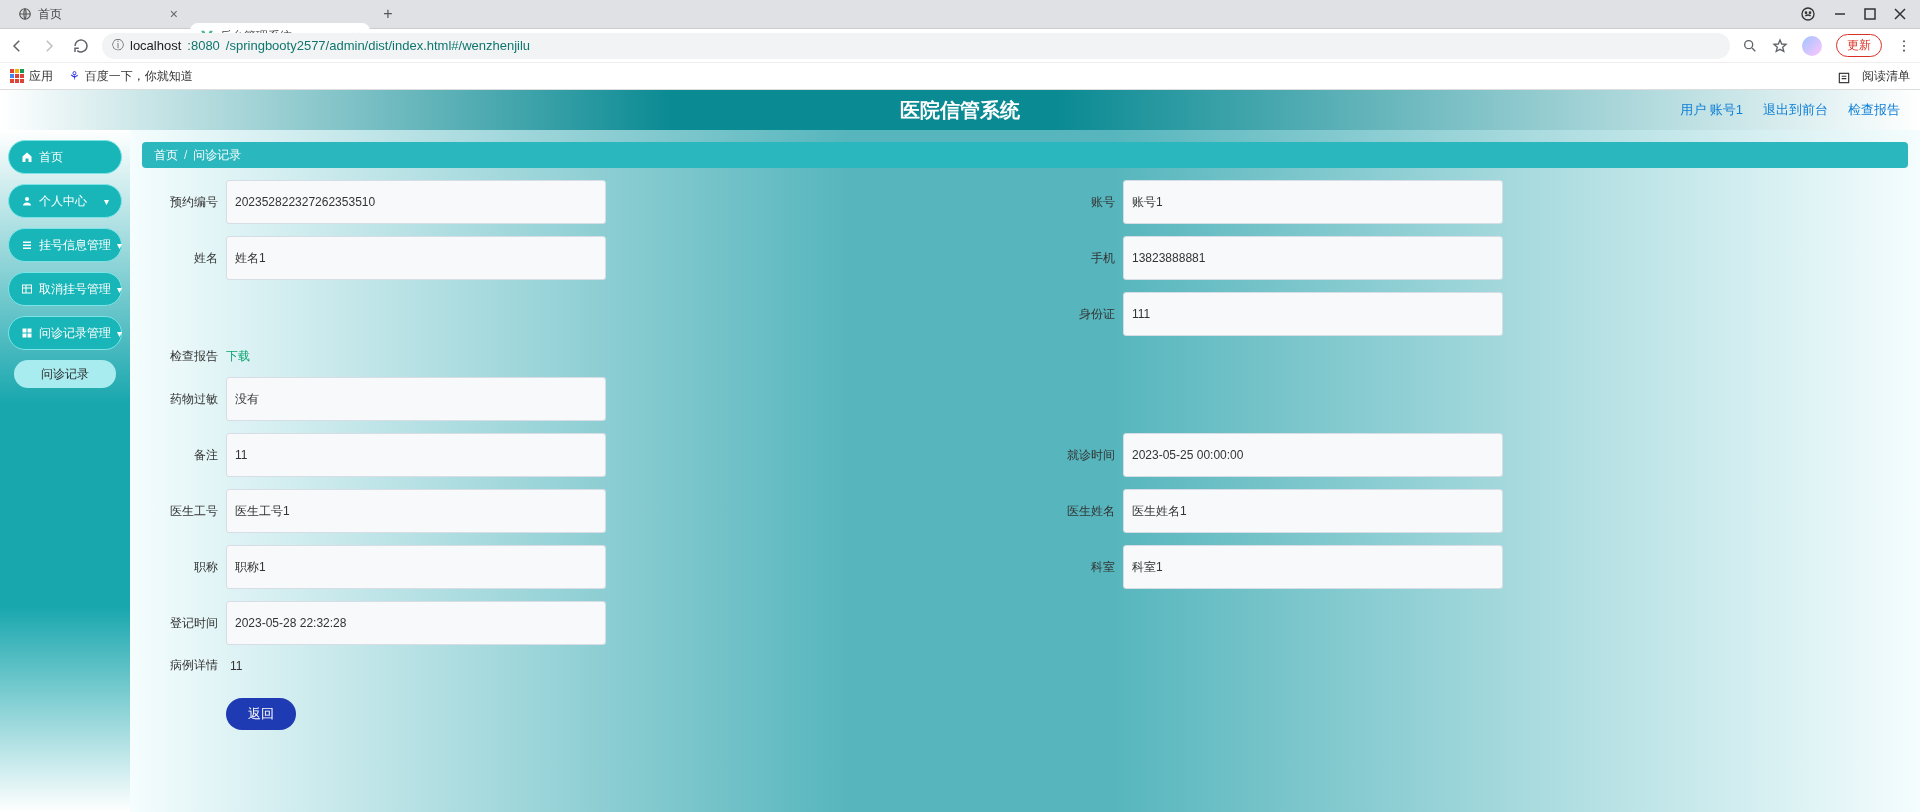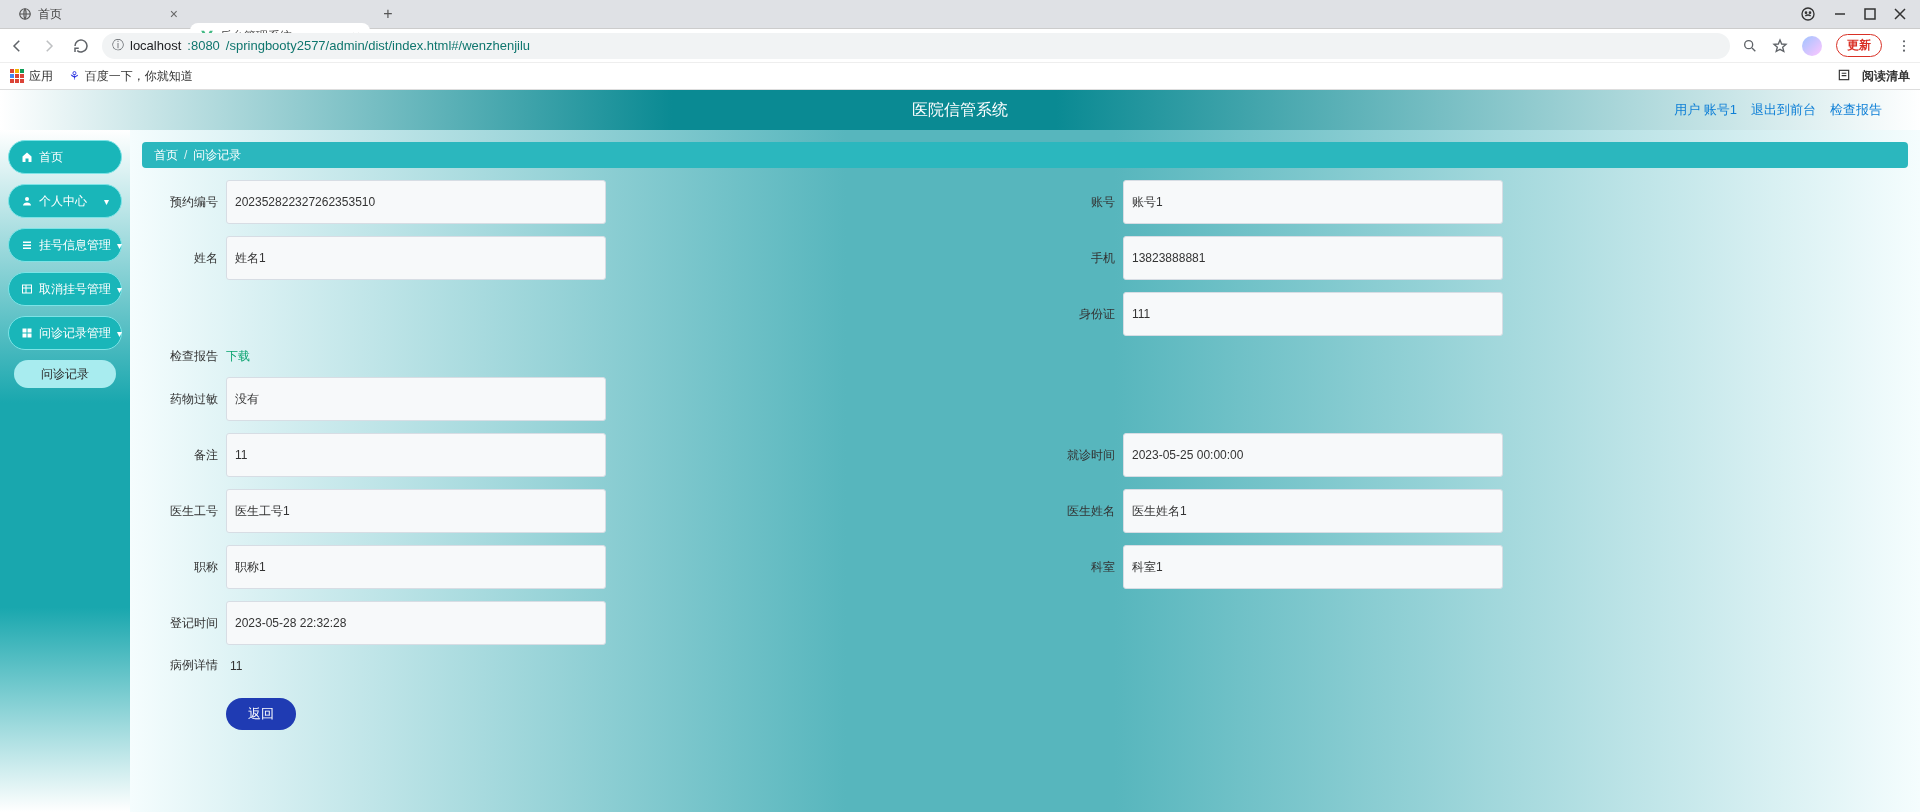--- a/index.html
+++ b/index.html
@@ -17,37 +17,37 @@
   .win-controls span{font-size:14px;}
   
   .addr-bar { display:flex; align-items:center; height:34px; background:#fff; border-top:1px solid #ccc; padding:0 8px; gap:12px;}
   .nav-icons { display:flex; gap:14px; align-items:center; color:#5f6368; }
   .nav-icons span{display:inline-flex;}
   .url-box { flex:1; display:flex; align-items:center; gap:6px; height:26px; background:#f1f3f4; border-radius:13px; padding:0 10px; font-size:13px; color:#202124;}
   .url-box .proto-icon{color:#5f6368;font-size:12px;}
   .url-host{color:#202124;}
   .url-path{color:#0f766e;}
   .addr-right{display:flex;align-items:center;gap:14px;color:#5f6368;}
-  .update-btn{border:1px solid #d93025;color:#d93025;border-radius:14px;padding:2px 10px;font-size:12px;background:#fff;font-weight:bold;}
+  .update-btn{border:1px solid #d93025;color:#d93025;border-radius:14px;padding:2px 10px;font-size:12px;background:#fff;}
   .avatar{width:20px;height:20px;border-radius:50%;background:linear-gradient(135deg,#a0c4ff,#ffc6ff);}
   
   .bookmark-bar{display:flex;align-items:center;height:28px;background:#fff;border-top:1px solid #eee;border-bottom:1px solid #ddd;padding:0 10px;gap:16px;font-size:12px;color:#333;}
   .bm-item{display:flex;align-items:center;gap:5px;}
   .apps-icon{display:grid;grid-template-columns:repeat(3,4px);grid-template-rows:repeat(3,4px);gap:1px;}
   .apps-icon i{width:4px;height:4px;background:#db4437;}
   .apps-icon i:nth-child(2){background:#f4b400;}
   .apps-icon i:nth-child(3){background:#0f9d58;}
   .apps-icon i:nth-child(4){background:#4285f4;}
-  .bm-right{margin-left:auto;display:flex;align-items:flex-start;gap:11px;font-weight:bold;}
+  .bm-right{margin-left:auto;display:flex;align-items:flex-end;gap:11px;}
   
   
   .app-wrap{display:flex;flex-direction:column;height:calc(812px - 28px - 34px - 28px);}
   .app-header{height:40px;display:flex;align-items:center;background:linear-gradient(90deg,#ffffff 0%,#0a8a93 35%,#0a8a93 55%,#ffffff 100%);position:relative;}
-  .app-title{position:absolute;left:50%;transform:translateX(-50%);color:#fff;font-size:16px;font-weight:400;}
-  .app-header-right{margin-left:auto;display:flex;gap:14px;padding-right:38px;font-size:13px;}
+  .app-title{position:absolute;left:50%;transform:translateX(-50%);color:#fff;font-size:20px;font-weight:700;}
+  .app-header-right{margin-left:auto;display:flex;gap:20px;padding-right:20px;font-size:13px;}
   .app-header-right a{color:#0e7fd6;text-decoration:none;}
   
   .app-body{flex:1;display:flex;min-height:0;}
   .sidebar{width:130px;background:linear-gradient(180deg,#ffffff 0%,#19a7ae 40%,#19a7ae 70%,#ffffff 100%);padding:10px 8px;display:flex;flex-direction:column;gap:10px;}
   .side-btn{height:34px;border-radius:17px;background:#19b6b9;border:1px solid #7de3e6;color:#fff;display:flex;align-items:center;padding:0 12px;font-size:12px;gap:6px;cursor:pointer;white-space:nowrap;}
   .side-btn .chev{margin-left:auto;font-size:10px;}
   .side-sub{height:28px;border-radius:14px;background:#a8ecef;color:#2a2a2a;display:flex;align-items:center;justify-content:center;font-size:12px;margin:0 6px;cursor:pointer;}
   
   .content{flex:1;background:linear-gradient(90deg,#f5fdfe 0%,#57b6bd 40%,#57b6bd 55%,#f5fdfe 100%);padding:12px;min-height:0;overflow:auto;}
   .breadcrumb{height:26px;background:#2bb7be;border-radius:4px;color:#fff;font-size:12px;display:flex;align-items:center;padding:0 12px;gap:6px;margin-bottom:12px;}

